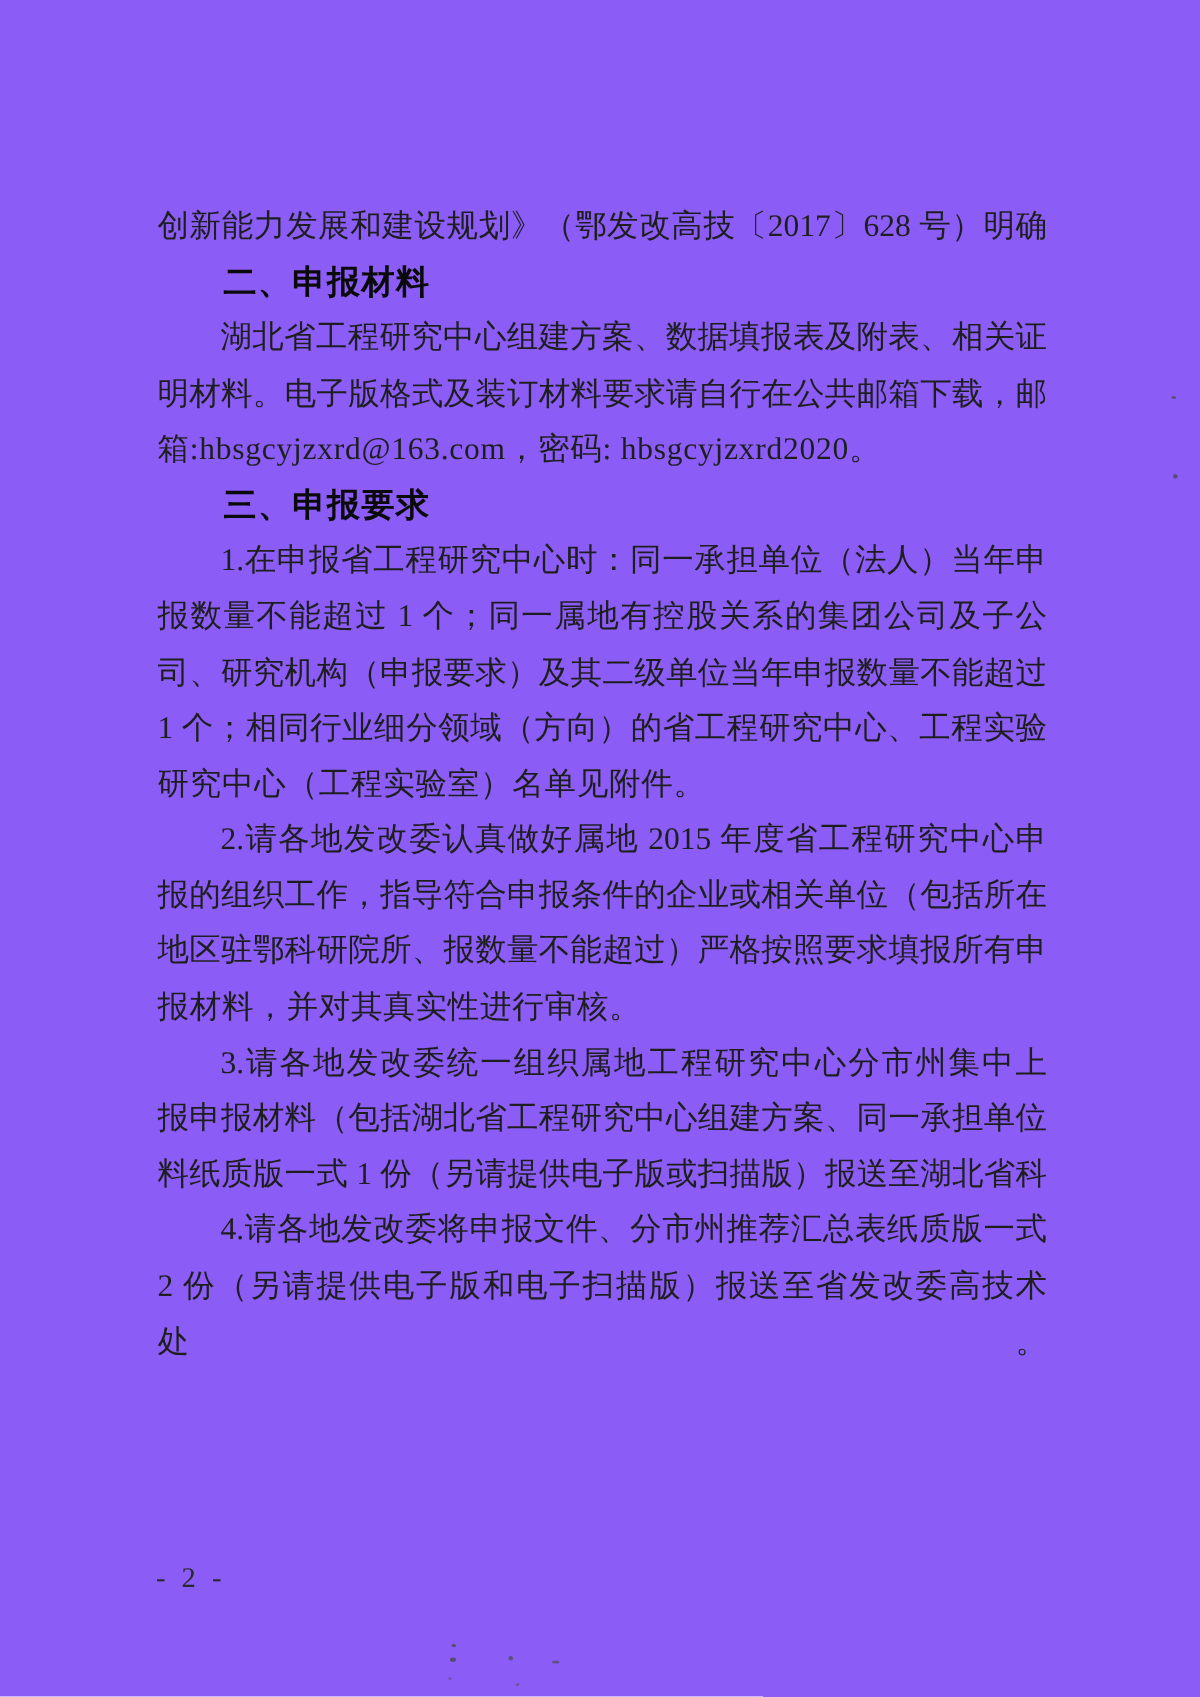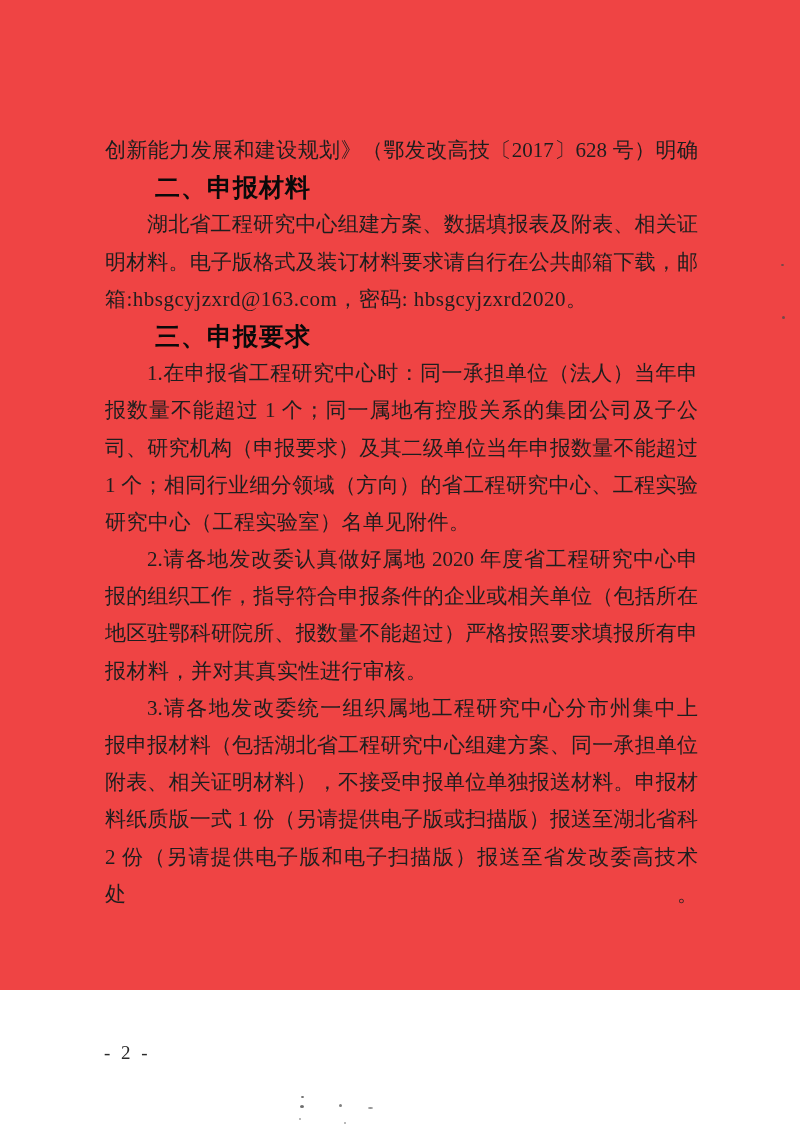--- a/index.html
+++ b/index.html
@@ -6,22 +6,22 @@
     margin: 0;
     padding: 0;
     width: 800px;
     height: 1131px;
     overflow: hidden;
     background: #ffffff;
   }
   .page {
     position: relative;
     width: 800px;
-    height: 990px;
-    background: #ef4444;
+    height: 1131px;
+    background: #8b5cf6;
     font-family: "Liberation Serif", "DejaVu Serif", serif;
     color: #1e1e1e;
   }
   .doc-body {
     position: absolute;
     left: 105px;
     top: 132px;
     width: 593px;
   }
   .line {
@@ -37,21 +37,21 @@
     text-align-last: justify;
     text-justify: inter-character;
     letter-spacing: 0;
   }
   .line.ind {
     text-indent: 2em;
   }
   .line.heading {
     font-family: Liberation Sans, sans-serif;
     font-weight: 700;
-    font-size: 25px;
+    font-size: 22px;
     color: #0a0a0a;
     text-indent: 2em;
     letter-spacing: 1px;
   }
   .page-number {
     position: absolute;
     left: 104px;
     top: 1042px;
     font-size: 19px;
     letter-spacing: 3px;
@@ -74,28 +74,28 @@
     <div class="line heading">二、申报材料</div>
     <div class="line ind j">湖北省工程研究中心组建方案、数据填报表及附表、相关证</div>
     <div class="line j">明材料。电子版格式及装订材料要求请自行在公共邮箱下载，邮</div>
     <div class="line">箱:hbsgcyjzxrd@163.com，密码: hbsgcyjzxrd2020。</div>
     <div class="line heading">三、申报要求</div>
     <div class="line ind j">1.在申报省工程研究中心时：同一承担单位（法人）当年申</div>
     <div class="line j">报数量不能超过 1 个；同一属地有控股关系的集团公司及子公</div>
     <div class="line j">司、研究机构（申报要求）及其二级单位当年申报数量不能超过</div>
     <div class="line j">1 个；相同行业细分领域（方向）的省工程研究中心、工程实验</div>
     <div class="line">研究中心（工程实验室）名单见附件。</div>
-    <div class="line ind j">2.请各地发改委认真做好属地 2020 年度省工程研究中心申</div>
+    <div class="line ind j">2.请各地发改委认真做好属地 2015 年度省工程研究中心申</div>
     <div class="line j">报的组织工作，指导符合申报条件的企业或相关单位（包括所在</div>
     <div class="line j">地区驻鄂科研院所、报数量不能超过）严格按照要求填报所有申</div>
     <div class="line">报材料，并对其真实性进行审核。</div>
     <div class="line ind j">3.请各地发改委统一组织属地工程研究中心分市州集中上</div>
     <div class="line j">报申报材料（包括湖北省工程研究中心组建方案、同一承担单位</div>
-    <div class="line j">附表、相关证明材料），不接受申报单位单独报送材料。申报材</div>
     <div class="line j">料纸质版一式 1 份（另请提供电子版或扫描版）报送至湖北省科</div>
+    <div class="line ind j">4.请各地发改委将申报文件、分市州推荐汇总表纸质版一式</div>
     <div class="line j">2 份（另请提供电子版和电子扫描版）报送至省发改委高技术处。</div>
   </div>
 
   <div class="page-number">- 2 -</div>
 
   <div class="speck" style="left:781px; top:264px; width:3px; height:2px; opacity:.75;"></div>
   <div class="speck" style="left:782px; top:316px; width:3px; height:3px; opacity:.75;"></div>
   <div class="speck" style="left:301px; top:1096px; width:3px; height:2px; opacity:.8;"></div>
   <div class="speck" style="left:300px; top:1105px; width:4px; height:3px; opacity:.8;"></div>
   <div class="speck" style="left:339px; top:1104px; width:3px; height:3px; opacity:.7;"></div>

